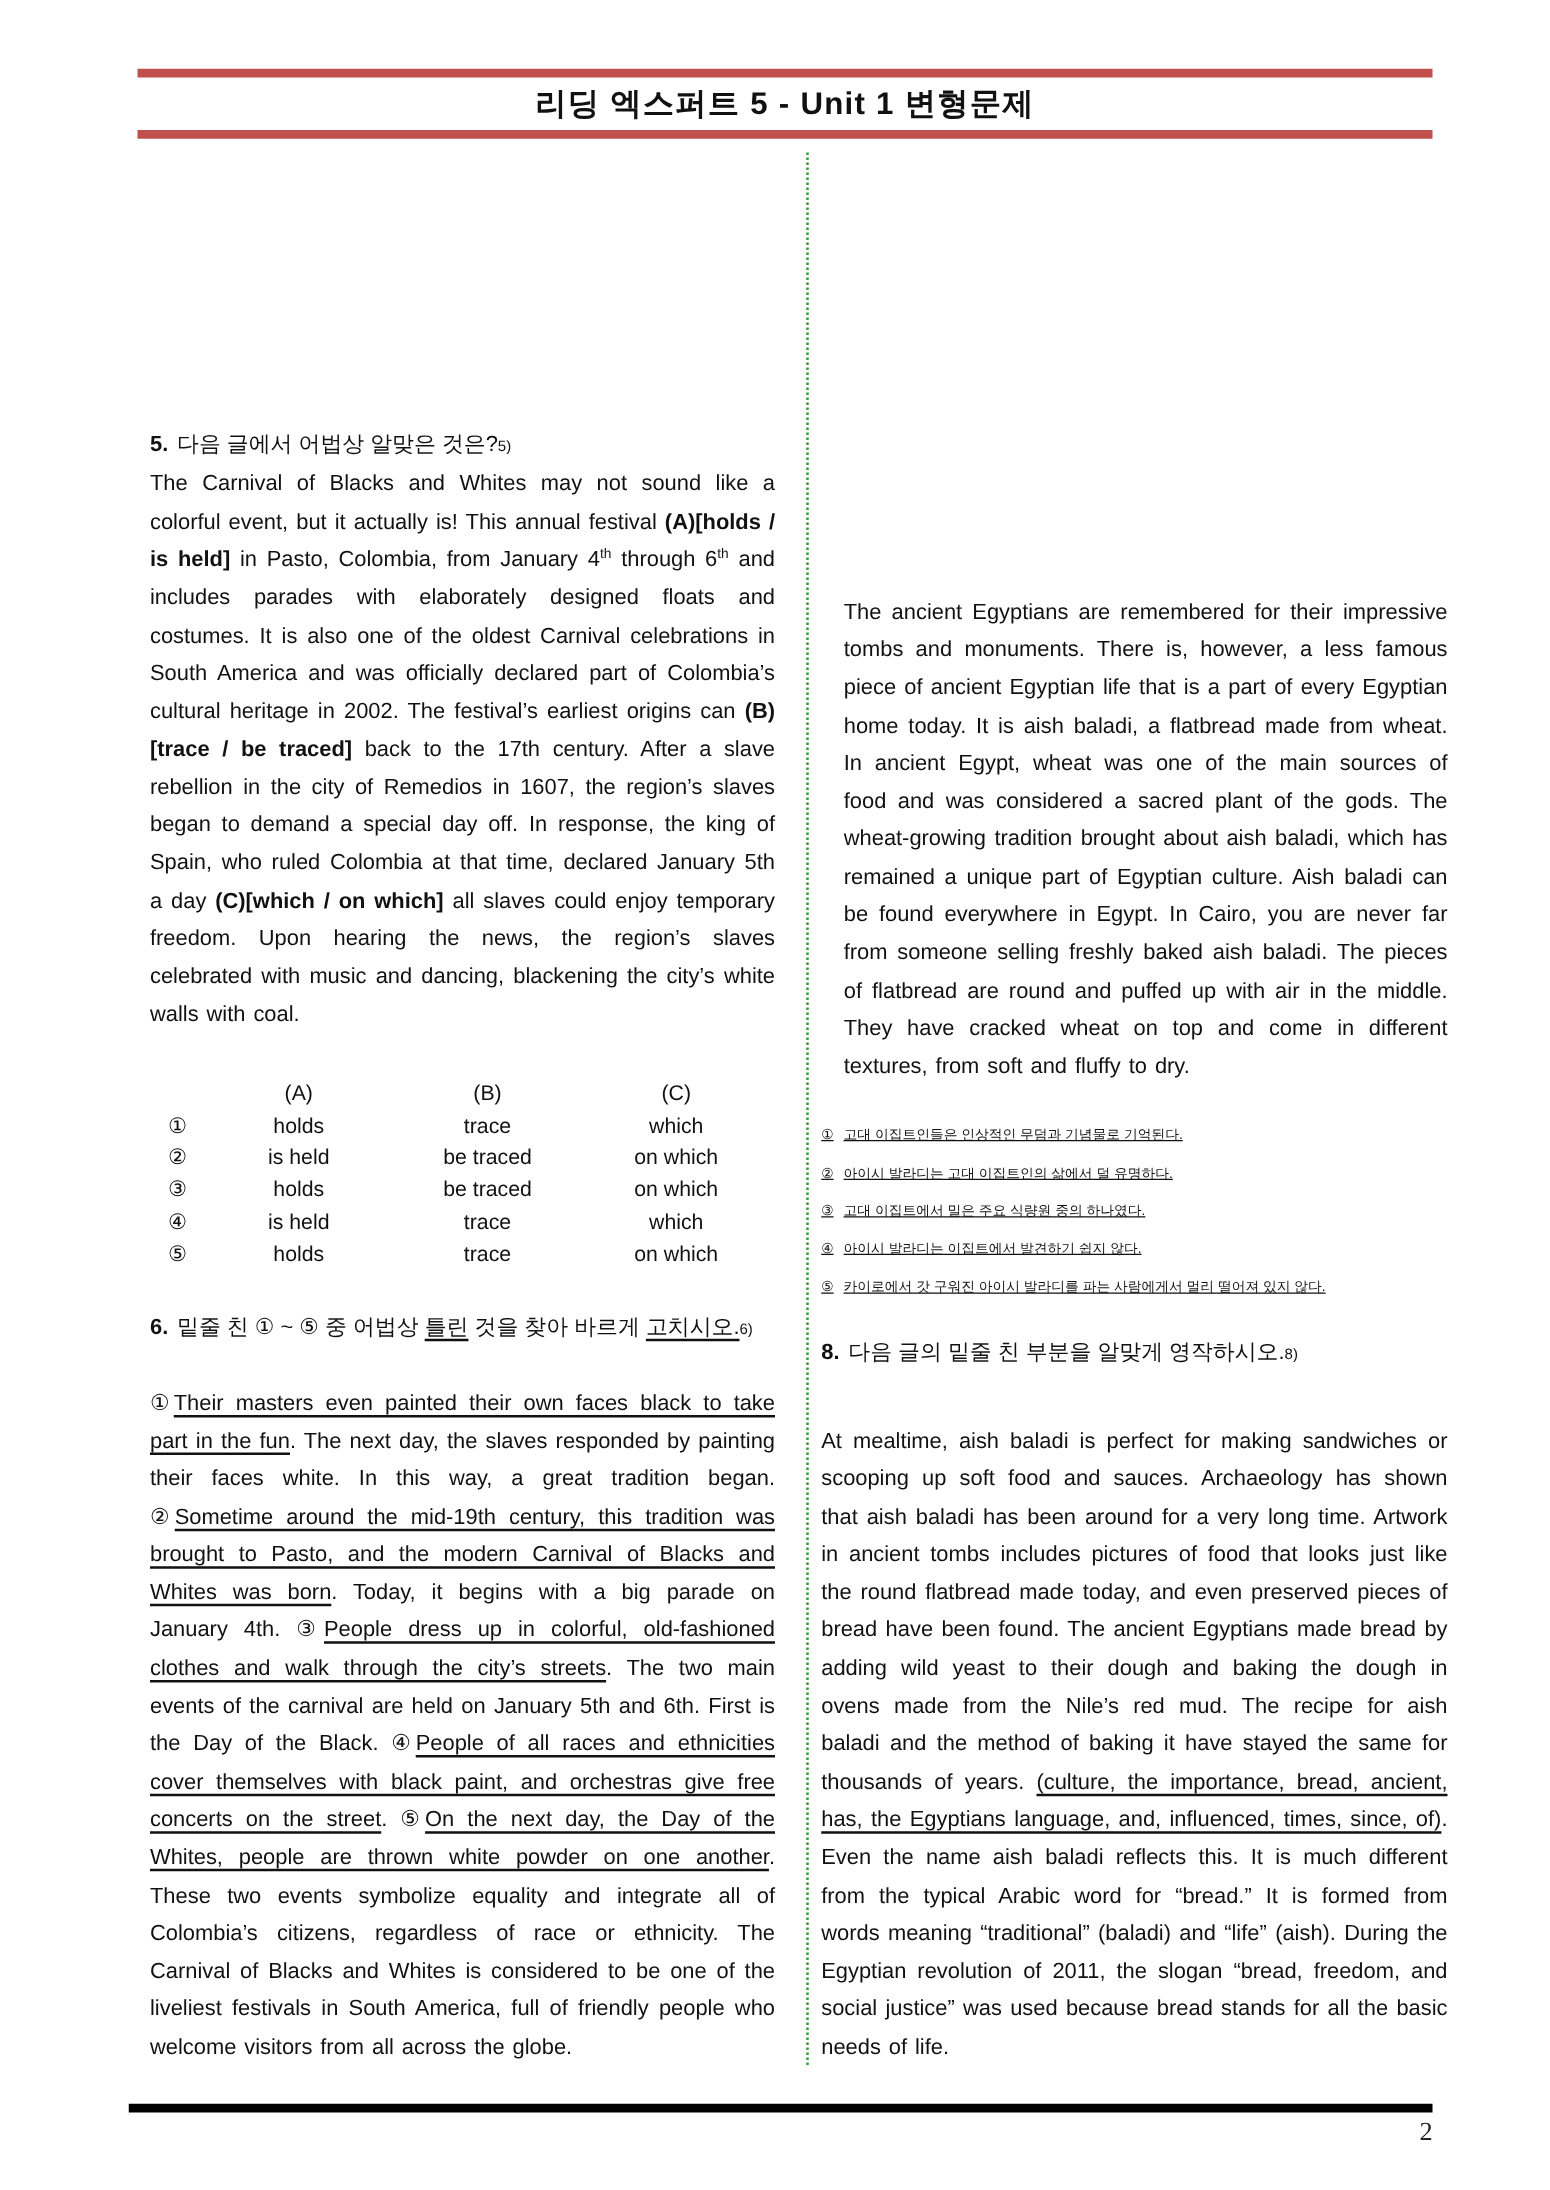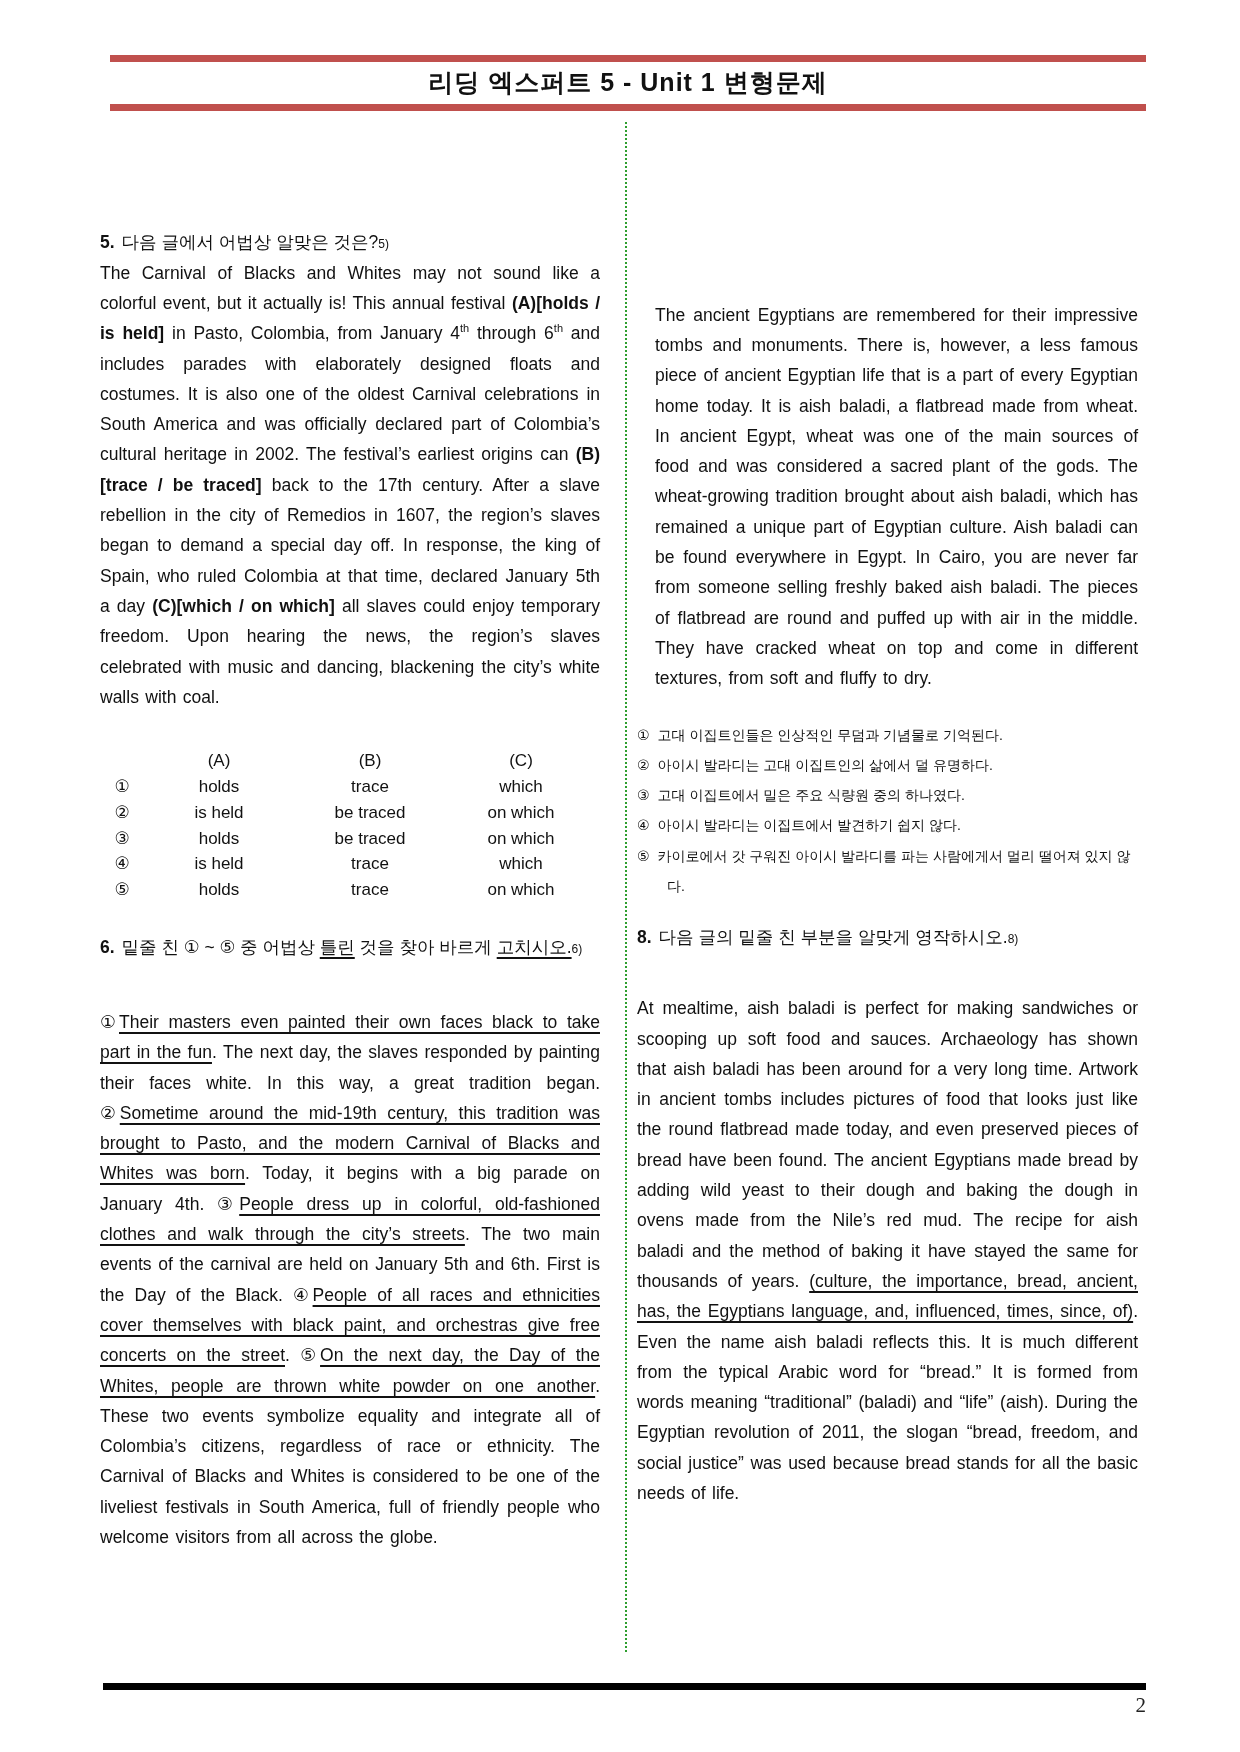--- a/index.html
+++ b/index.html
@@ -11,22 +11,22 @@
   }
   .page{position:absolute;inset:0;}
   .rule{position:absolute;left:110px;width:1036px;height:7px;background:#C0504D;}
   .rule-top{top:55px;}
   .rule-bottom{top:104px;}
   .title{
     position:absolute;left:110px;width:1036px;top:66px;
     text-align:center;font-weight:bold;font-size:25px;letter-spacing:1px;
   }
   .columns{
-    position:absolute;left:100px;top:122px;width:1038px;
-    display:flex;align-items:center;
+    position:absolute;left:120px;top:122px;width:1038px;
+    display:flex;align-items:flex-end;
   }
   .col{width:500px;}
   .divider{
     width:0;height:1530px;align-self:flex-start;
     border-left:2px dotted #2E9E2E;
     margin-left:25px;margin-right:10px;
   }
   .col-right{width:501px;}
 
   .q-head{
@@ -36,36 +36,36 @@
   .ref{font-size:12px;}
 
   .passage{
     font-size:17.5px;line-height:30.3px;
     text-align:justify;text-align-last:left;
     word-spacing:1.5px;
   }
   .mt-passage5{}
   .mt-table{margin-top:36px;}
   .mt-q6head{margin-top:30px;}
-  .mt-passage6{margin-top:44px;}
+  .mt-passage6{margin-top:30px;}
   .mt-passage7{margin-top:34px;margin-left:18px;}
   .mt-opts{margin-top:26px;}
   .mt-q8head{margin-top:22px;}
   .mt-passage8{margin-top:40px;}
 
   .seg-b{font-weight:bold;}
   .seg-u{text-decoration:underline;text-decoration-thickness:1.5px;text-underline-offset:4px;}
   sup{font-size:11px;line-height:0;vertical-align:super;}
 
   .opt-table{font-size:17px;line-height:25.8px;}
   .ot-row{display:grid;grid-template-columns:44px 150px 152px 150px;}
   .ot-cell{text-align:center;}
   .ot-num{text-align:center;}
 
-  .opts{font-size:14px;line-height:30.3px;}
+  .opts{font-size:11px;line-height:30.3px;text-decoration:underline;}
   .opt{padding-left:30px;text-indent:-30px;}
   .opt-num{margin-right:8px;}
 
   .rule-black{position:absolute;top:1683px;left:103px;width:1043px;height:7px;background:#000;}
   .page-num{
     position:absolute;top:1693px;left:103px;width:1043px;text-align:right;
     font-family:"Liberation Serif","DejaVu Serif",serif;font-size:21px;color:#222;
   }
 </style>
 </head>

